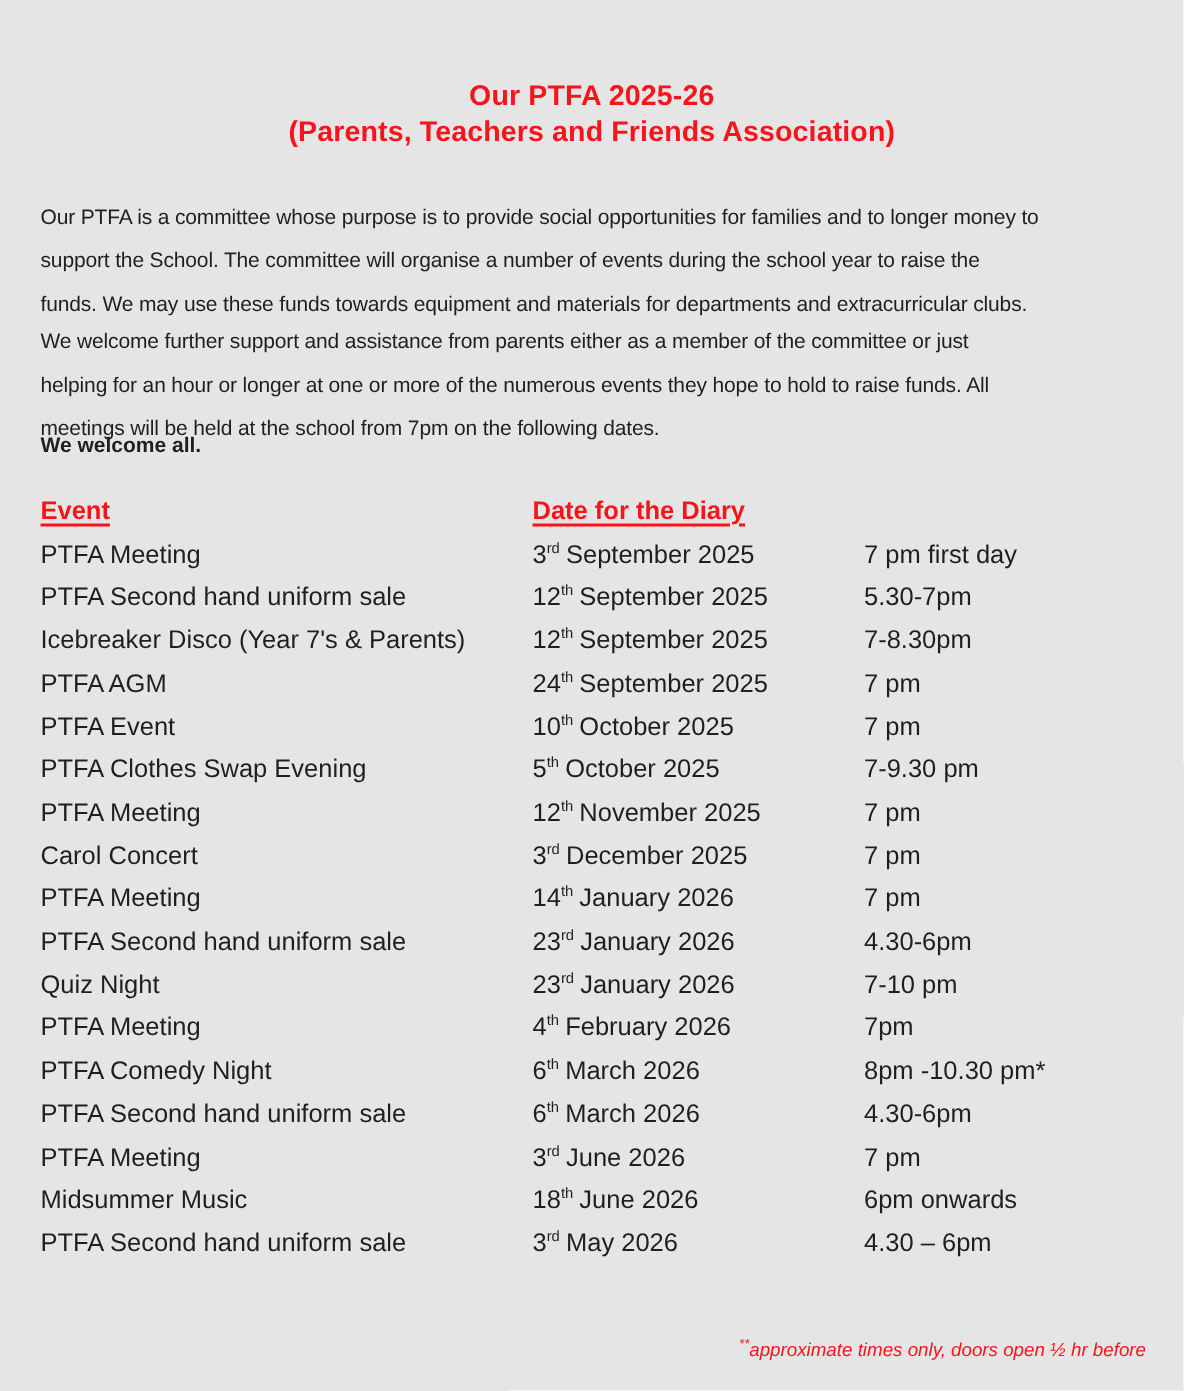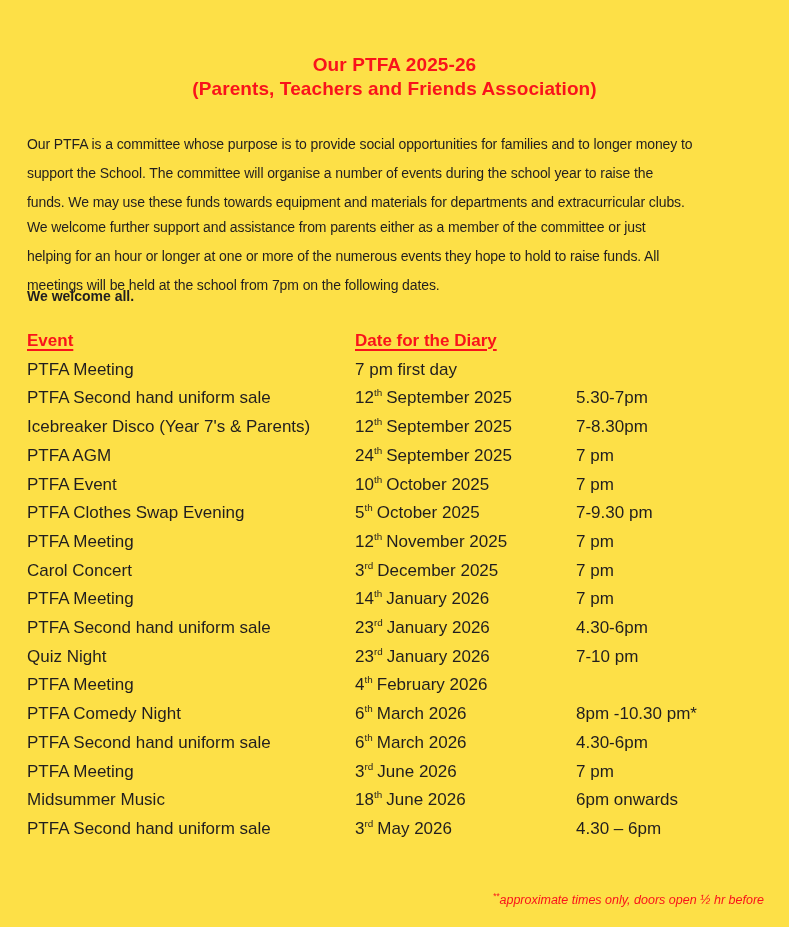--- a/index.html
+++ b/index.html
@@ -1,20 +1,20 @@
 <!DOCTYPE html>
 <html><head>
 <meta charset="utf-8">
 <style>
   html, body { margin: 0; padding: 0; background: #ffffff; }
   .page {
     position: relative;
     width: 789px;
     height: 927px;
-    background: #fde047;
+    background: #e5e5e5;
     font-family: "Liberation Sans", sans-serif;
     color: #211e1f;
     overflow: hidden;
   }
   
   .title {
     position: absolute;
     top: 53px; left: 0; right: 0;
     text-align: center;
     color: #f9131b;
@@ -109,20 +109,21 @@
 
   <div class="table">
     <div class="thead">
       <span class="th">Event</span>
       <span class="th">Date for the Diary</span>
       <span></span>
     </div>
     <div id="schedule-rows">
   <div class="trow">
     <span class="col-event">PTFA Meeting</span>
+    <span class="col-date"><span>3</span><sup>rd</sup><span class="mrest">September 2025</span></span>
     <span class="col-time">7 pm first day</span>
   </div>
 
   <div class="trow">
     <span class="col-event">PTFA Second hand uniform sale</span>
     <span class="col-date"><span>12</span><sup>th</sup><span class="mrest">September 2025</span></span>
     <span class="col-time">5.30-7pm</span>
   </div>
 
   <div class="trow">
@@ -175,20 +176,21 @@
 
   <div class="trow">
     <span class="col-event">Quiz Night</span>
     <span class="col-date"><span>23</span><sup>rd</sup><span class="mrest">January 2026</span></span>
     <span class="col-time">7-10 pm</span>
   </div>
 
   <div class="trow">
     <span class="col-event">PTFA Meeting</span>
     <span class="col-date"><span>4</span><sup>th</sup><span class="mrest">February 2026</span></span>
+    <span class="col-time">7pm</span>
   </div>
 
   <div class="trow">
     <span class="col-event">PTFA Comedy Night</span>
     <span class="col-date"><span>6</span><sup>th</sup><span class="mrest">March 2026</span></span>
     <span class="col-time">8pm -10.30 pm*</span>
   </div>
 
   <div class="trow">
     <span class="col-event">PTFA Second hand uniform sale</span>

